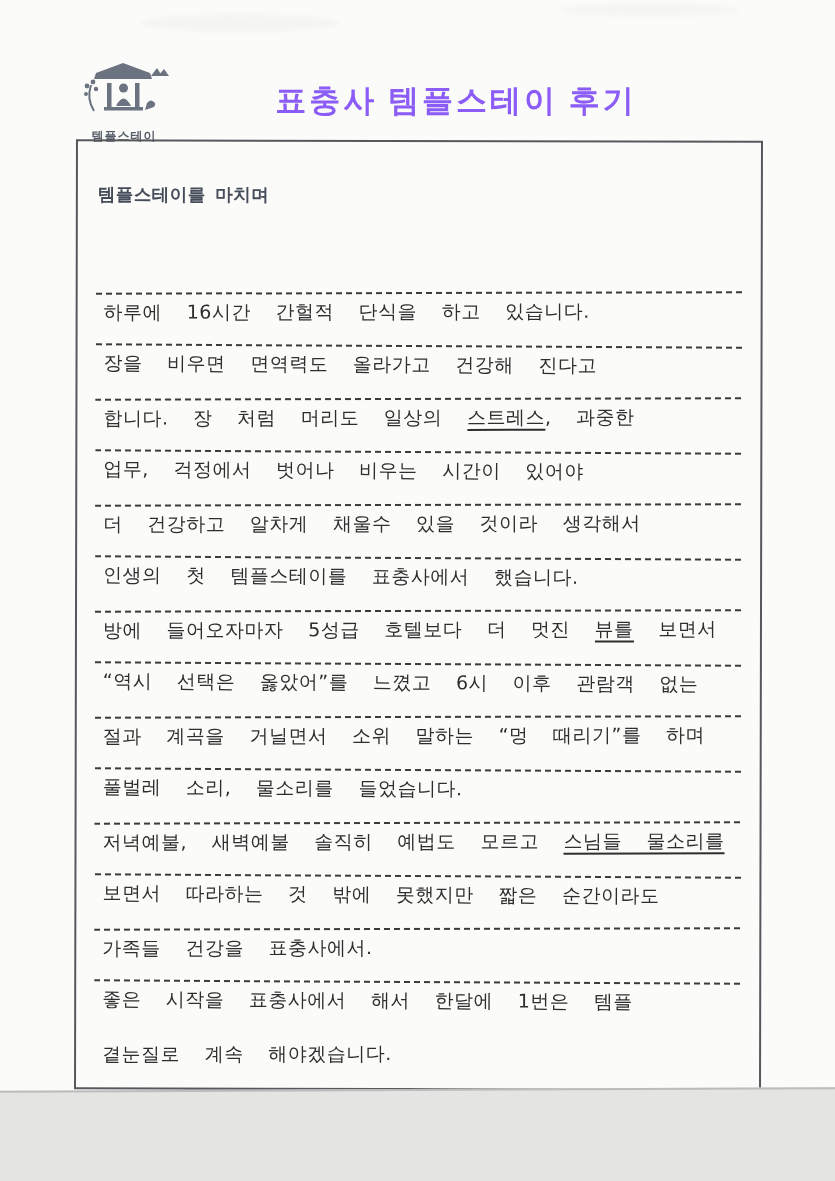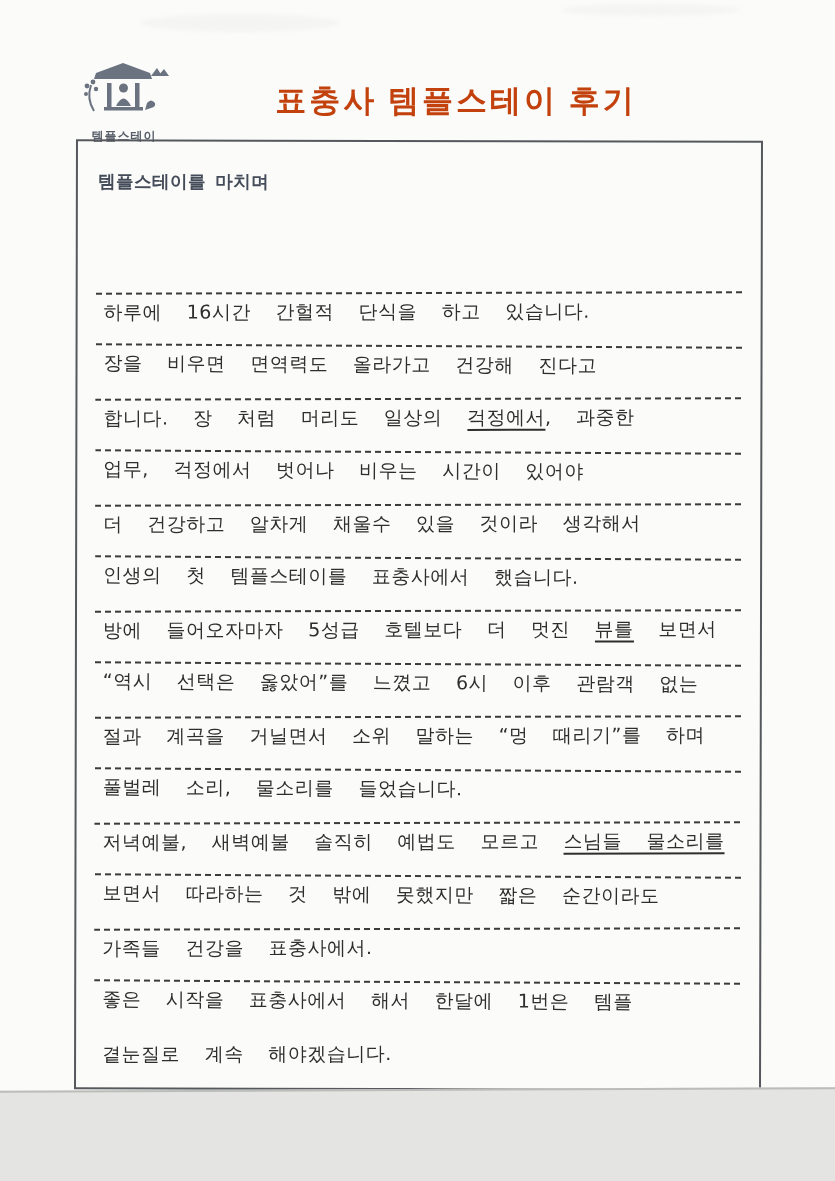--- a/index.html
+++ b/index.html
@@ -31,33 +31,33 @@
   .logo-label{
     margin-top:12px;font-size:12px;font-weight:bold;color:#565d68;letter-spacing:1px;
   }
 
   
   .title{
     position:absolute;left:4px;right:0;top:80px;
     text-align:center;padding-left:73px;
     font-family:"Liberation Serif", serif;
     font-weight:bold;font-size:31px;letter-spacing:3px;
-    color:#c2410c;
+    color:#8b5cf6;
   }
 
   
   .form-box{
     position:absolute;left:75px;top:140px;width:687px;height:950px;
     border:2px solid #55585c;
     transform:rotate(0.12deg);
     background:transparent;
     box-sizing:border-box;
   }
   .form-heading{
-    position:absolute;left:20px;top:28px;
+    position:absolute;left:20px;top:41px;
     font-size:17.5px;font-weight:bold;letter-spacing:.5px;
     color:#454c59;word-spacing:4px;
   }
 
   
   .rows{position:absolute;left:18px;right:18px;top:150px;}
   .hand-row{
     height:53px;box-sizing:border-box;
     padding-top:7px;padding-left:8px;
     background-image:repeating-linear-gradient(90deg,#3b3b3b 0 6px,transparent 6px 10px);
@@ -113,21 +113,21 @@
     <div class="logo-label">템플스테이</div>
   </div>
 
   <div class="title">표충사 템플스테이 후기</div>
 
   <div class="form-box">
     <div class="form-heading">템플스테이를 마치며</div>
     <div class="rows">
         <div class="hand-row"><span>하루에 16시간 간헐적 단식을 하고 있습니다.</span></div>
         <div class="hand-row"><span>장을 비우면 면역력도 올라가고 건강해 진다고</span></div>
-        <div class="hand-row"><span>합니다. 장 처럼 머리도 일상의 </span><span class="u">걱정에서</span><span>, 과중한</span></div>
+        <div class="hand-row"><span>합니다. 장 처럼 머리도 일상의 </span><span class="u">스트레스</span><span>, 과중한</span></div>
         <div class="hand-row"><span>업무, 걱정에서 벗어나 비우는 시간이 있어야</span></div>
         <div class="hand-row"><span>더 건강하고 알차게 채울수 있을 것이라 생각해서</span></div>
         <div class="hand-row"><span>인생의 첫 템플스테이를 표충사에서 했습니다.</span></div>
         <div class="hand-row"><span>방에 들어오자마자 5성급 호텔보다 더 멋진 </span><span class="u">뷰를</span><span> 보면서</span></div>
         <div class="hand-row"><span>“역시 선택은 옳았어”를 느꼈고 6시 이후 관람객 없는</span></div>
         <div class="hand-row"><span>절과 계곡을 거닐면서 소위 말하는 “멍 때리기”를 하며</span></div>
         <div class="hand-row"><span>풀벌레 소리, 물소리를 들었습니다.</span></div>
         <div class="hand-row"><span>저녁예불, 새벽예불 솔직히 예법도 모르고 </span><span class="u">스님들 물소리를</span></div>
         <div class="hand-row"><span>보면서 따라하는 것 밖에 못했지만 짧은 순간이라도</span></div>
         <div class="hand-row"><span>가족들 건강을 표충사에서.</span></div>

